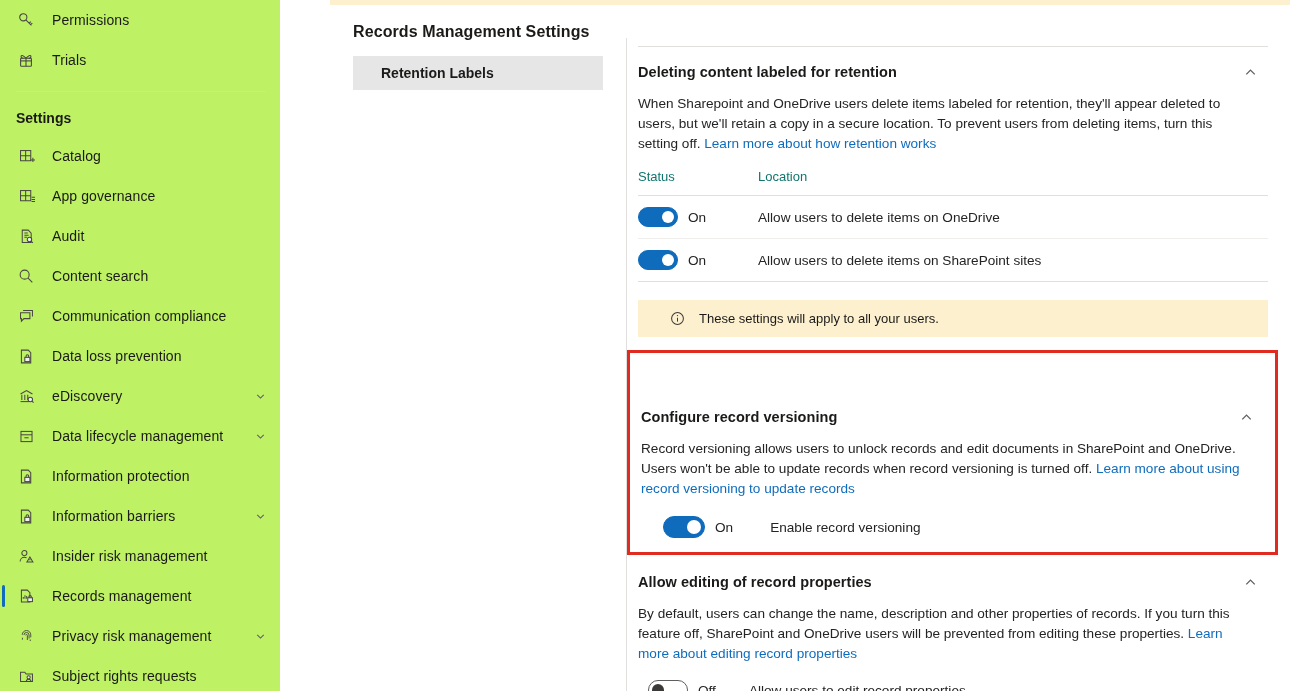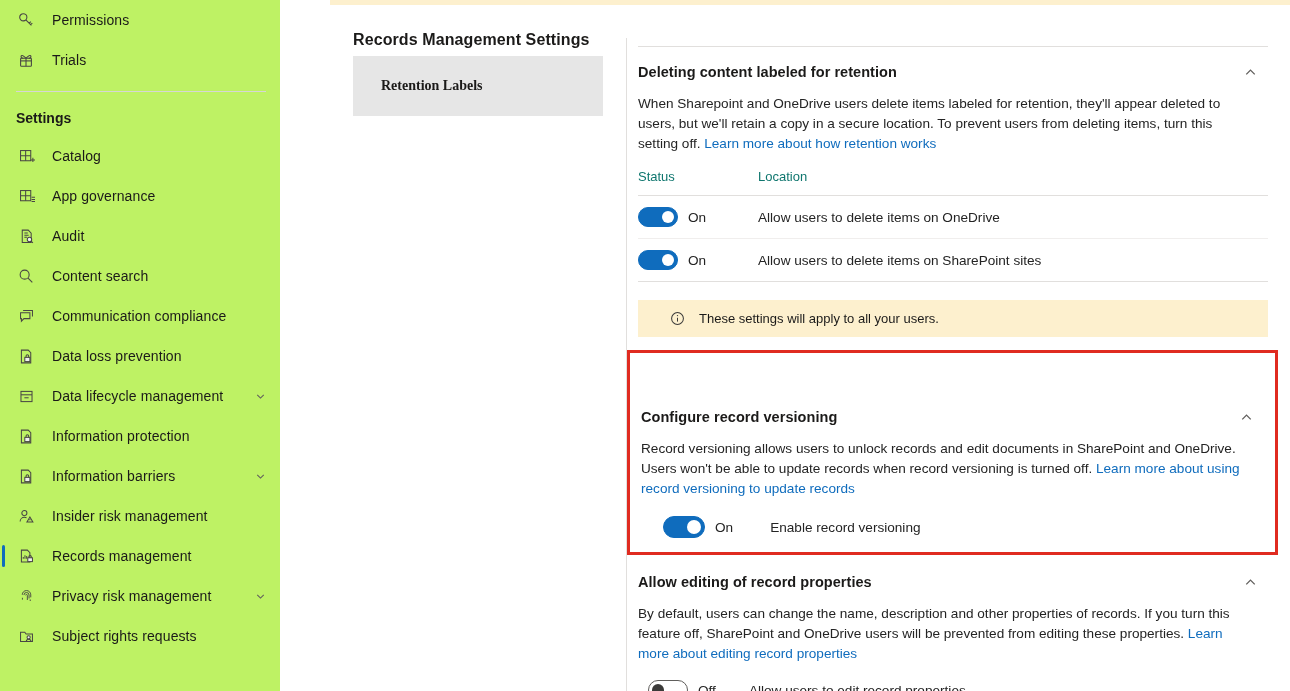--- a/index.html
+++ b/index.html
@@ -67,45 +67,44 @@
     background: #ffffff;
     position: relative;
     overflow: hidden;
   }
   .top-strip {
     position: absolute; top: 0; left: 50px; right: 0;
     height: 5px; background: #fdf0ce;
   }
   .page-title {
     position: absolute;
-    left: 73px; top: 20px;
+    left: 73px; top: 12px;
     font-size: 16px; font-weight: 600; color: #1b1a19;
     letter-spacing: .1px;
   }
 
   .content-row {
     position: absolute;
     top: 38px; left: 0; right: 0; bottom: 0;
     display: flex;
   }
   .left-pane {
     width: 347px; flex: 0 0 347px;
     padding: 18px 22px 0 73px;
     border-right: 1px solid #e1dfdd;
     position: relative;
   }
   .tab-pill {
-    width: 250px; height: 60px;
+    width: 250px; height: 34px;
     background: #e6e6e6;
     display: flex; align-items: center;
     padding-left: 28px;
     font-size: 14px; font-weight: 600;
     color: #1b1a19;
     cursor: pointer;
-    font-family: Liberation Serif, serif;
   }
 
   .right-pane {
     flex: 1 1 auto;
     padding: 8px 10px 0 11px;
     overflow: hidden;
   }
   .settings-scroll { padding-right: 12px; }
 
   .section { padding: 0 0 0 0; }
@@ -283,20 +282,37 @@
       <span class="ico">
         <svg width="17" height="17" viewBox="0 0 20 20" fill="none" stroke="#484644" stroke-width="1.2">
           <path d="M4 2.5h8l3 3v12H4z"></path>
             <rect x="8" y="11" width="6" height="5" fill="#f0f0f0"></rect>
           <path d="M9.5 11V9.5a1.5 1.5 0 0 1 3 0V11"></path>
         </svg>
       </span>
       <span class="lbl">Data loss prevention</span>
     </div>
 
+    <div class="nav-item">
+      <span class="ico">
+        <svg width="17" height="17" viewBox="0 0 20 20" fill="none" stroke="#484644" stroke-width="1.2">
+          <path d="M3 7 L10 3 L17 7"></path>
+            <path d="M4.5 8v6M8 8v6M11.5 8v6"></path>
+            <path d="M3 16h10"></path>
+          <circle cx="14.5" cy="13.5" r="2.6" fill="#f0f0f0"></circle>
+            <path d="M16.4 15.4 L18.3 17.3"></path>
+        </svg>
+      </span>
+      <span class="lbl">eDiscovery</span>
+      <span class="chev">
+        <svg width="13" height="13" viewBox="0 0 16 16" fill="none" stroke="#605e5c" stroke-width="1.3">
+            <path d="M4 6l4 4 4-4"></path>
+          </svg>
+      </span>
+    </div>
 
     <div class="nav-item">
       <span class="ico">
         <svg width="17" height="17" viewBox="0 0 20 20" fill="none" stroke="#484644" stroke-width="1.2">
           <rect x="3.5" y="4" width="13" height="12"></rect>
             <path d="M3.5 8h13"></path>
             <path d="M7.5 11.5h5"></path>
         </svg>
       </span>
       <span class="lbl">Data lifecycle management</span>

